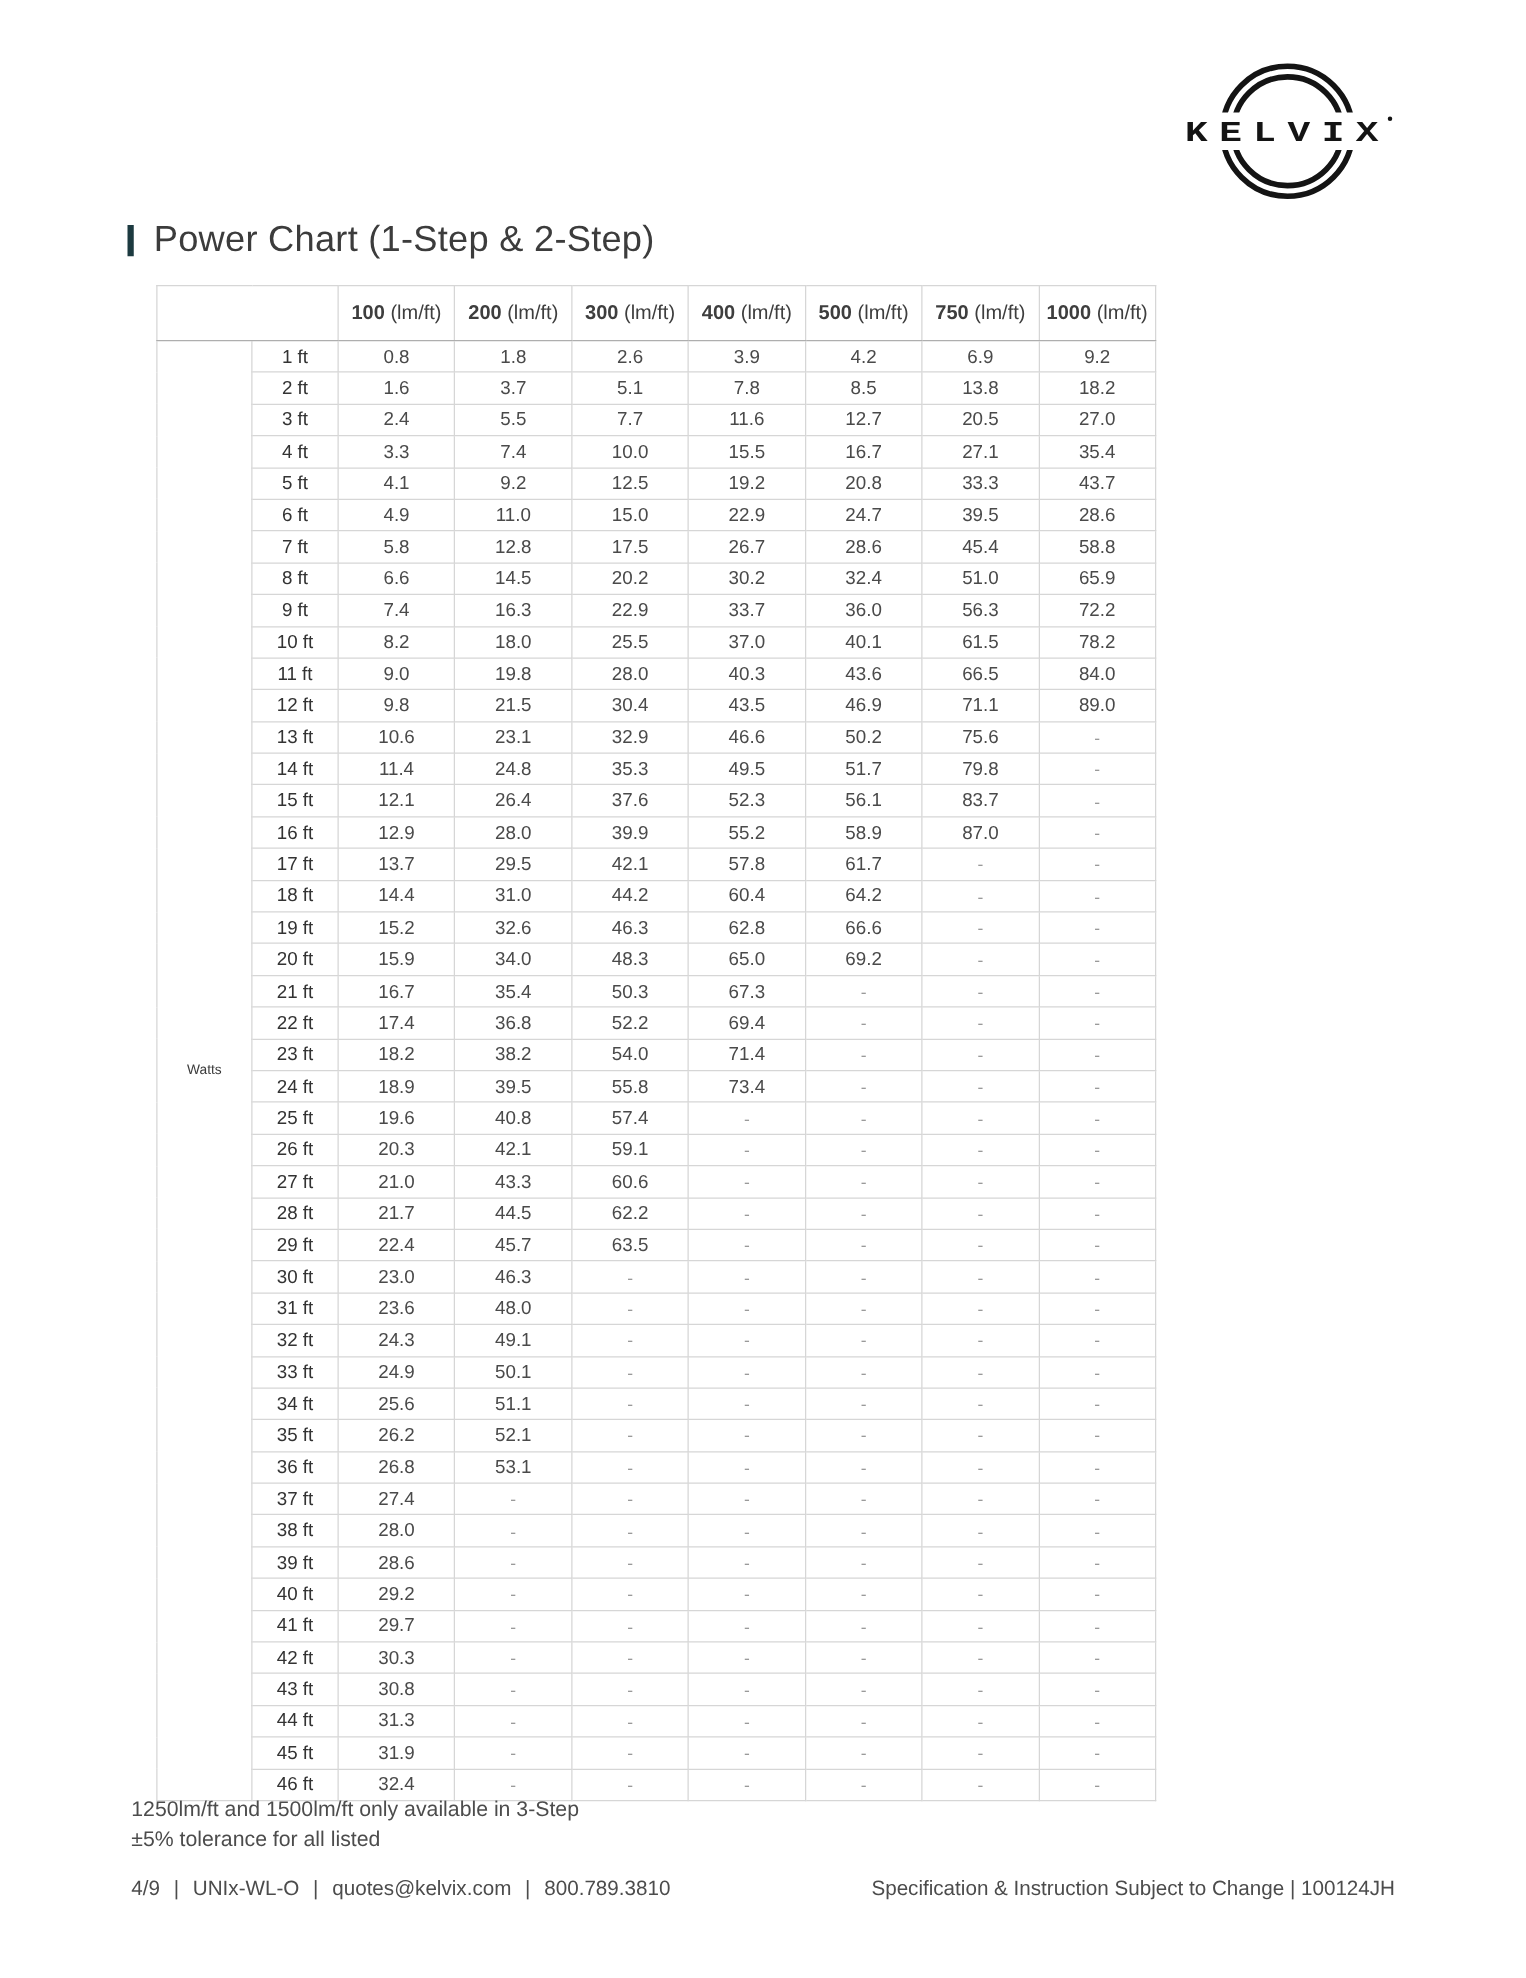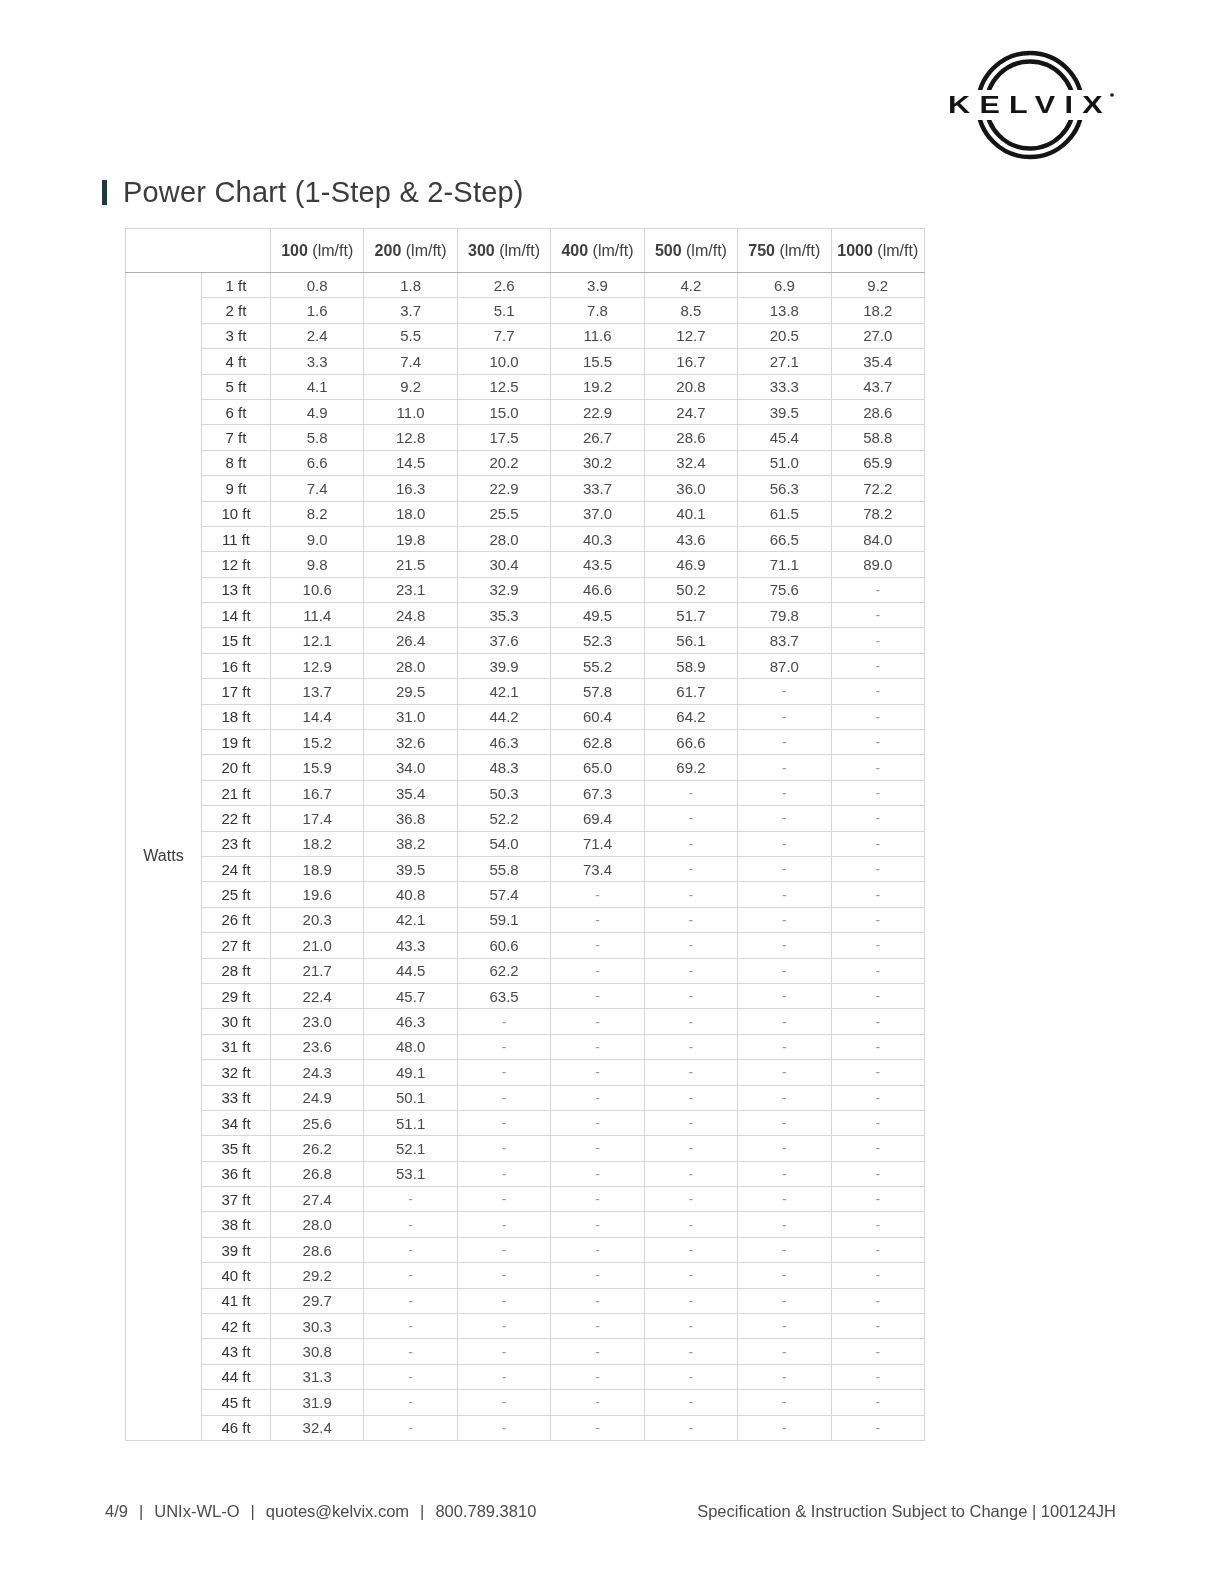--- a/index.html
+++ b/index.html
@@ -2,21 +2,21 @@
 <html><head>
 <meta charset="utf-8">
 <style>
   html,body { margin:0; padding:0; background:#ffffff; }
   .page {
     position:relative; width:1221px; height:1582px; background:#ffffff;
     font-family:"Liberation Sans","DejaVu Sans",sans-serif; overflow:hidden;
   }
 
   
-  .logo { position:absolute; left:940px; top:48px; width:180px; height:115px; }
+  .logo { position:absolute; left:940px; top:48px; width:180px; height:115px;font-family:Liberation Mono, monospace; }
 
   
   .title-row { position:absolute; left:102px; top:176px; display:flex; align-items:flex-start; }
   .title-marker { width:5px; height:25px; background:#1c3a40; margin-top:4px; margin-right:16px; }
   .title { margin:0; font-size:29px; font-weight:500; color:#3c3c3c; letter-spacing:0.2px; }
 
   
   table.power {
     position:absolute; left:125px; top:228px; width:800px;
     border-collapse:collapse; table-layout:fixed;
@@ -24,21 +24,21 @@
   }
   table.power th, table.power td {
     border:1px solid #d6d6d6; text-align:center; vertical-align:middle;
     padding:0; height:24.4px; font-weight:400;
   }
   table.power thead th {
     height:43px; font-size:16px; color:#3e3e3e; border-bottom:1px solid #aeaeae;
     background:#ffffff;
   }
   table.power thead .num { font-weight:700; }
-  td.group { font-weight:700; color:#3a3a3a; font-size:16px; border-right:1px solid #cfcfcf;margin-top:32px; }
+  td.group { font-weight:700; color:#3a3a3a; font-size:11px; border-right:1px solid #cfcfcf;margin-top:32px; }
   th.rowlabel { font-weight:700; color:#333333; font-size:15px; }
   td.val { color:#4a4a4a; }
   td.dash { color:#9a9a9a; font-size:14px; }
 
   
   .notes { position:absolute; left:105px; top:1436px; font-size:17px; color:#4c4c4c; line-height:24px; }
 
   
   .footer {
     position:absolute; left:105px; top:1502px; width:1011px;
@@ -545,20 +545,24 @@
           <td class="val dash">-</td>
           <td class="val dash">-</td>
           <td class="val dash">-</td>
           <td class="val dash">-</td>
           <td class="val dash">-</td>
           <td class="val dash">-</td>
         </tr>
       </tbody>
   </table>
 
+  <div class="notes">
+    <div>1250lm/ft and 1500lm/ft only available in 3-Step</div>
+    <div>±5% tolerance for all listed</div>
+  </div>
 
   <div class="footer">
     <div class="footer-left">
       <span>4/9</span>
       <span class="footer-sep">|</span>
       <span>UNIx-WL-O</span>
       <span class="footer-sep">|</span>
       <span>quotes@kelvix.com</span>
       <span class="footer-sep">|</span>
       <span>800.789.3810</span>

